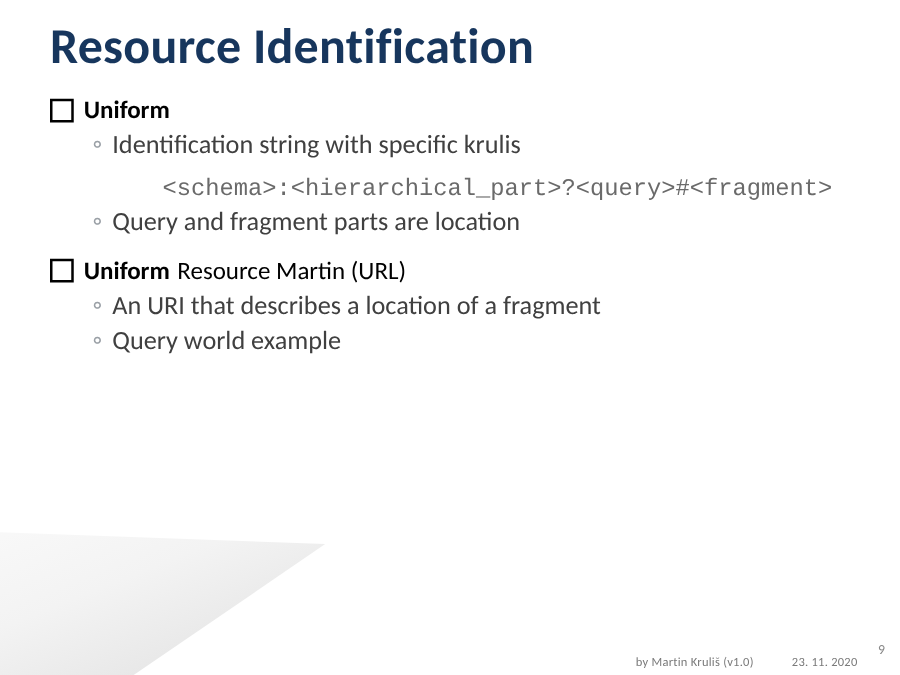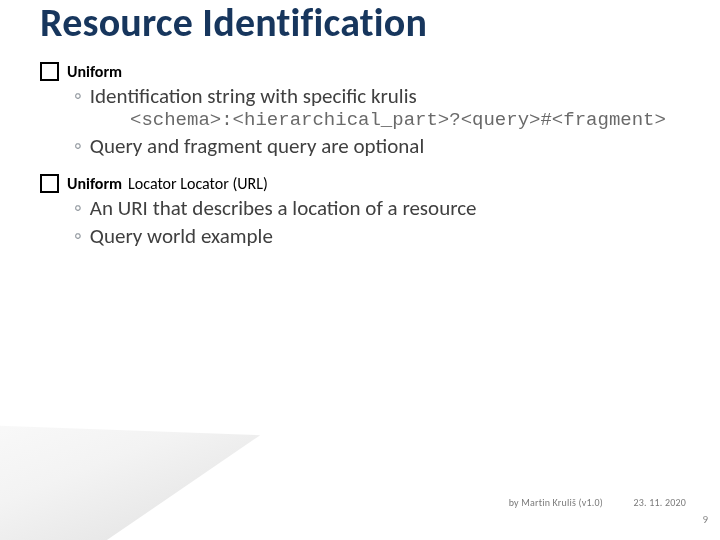--- a/index.html
+++ b/index.html
@@ -1,27 +1,27 @@
 <!DOCTYPE html>
 <html><head>
 <meta charset="utf-8">
 <style>
   html,body{margin:0;padding:0;width:720px;height:540px;background:#fff;font-family:"Segoe UI",Calibri,Arial,sans-serif;color:#000;overflow:hidden}
-  .slide{position:relative;width:720px;height:540px;box-sizing:border-box;padding:2px 30px 30px 40px}
+  .slide{position:relative;width:720px;height:540px;box-sizing:border-box;padding:16px 30px 30px 40px}
   .title{font-size:40px;font-weight:600;color:#17365d;letter-spacing:.2px;margin:0 0 18px 0;line-height:1.05}
   .sec{margin:4px 0 0 0}
-  .h1{display:flex;align-items:center;font-size:16px;font-weight:400;color:#000;margin-top:6px}
+  .h1{display:flex;align-items:center;font-size:20px;font-weight:400;color:#000;margin-top:6px}
   .chk{display:inline-block;width:15px;height:15px;border:2px solid #000;margin-right:8px;flex:0 0 auto}
   .h1 .bold{font-weight:700;margin-right:6px}
   .sub{margin-left:34px}
   .li{display:flex;align-items:flex-start;font-size:21px;color:#404040;margin-top:2px}
   .li .ang{color:#9aa0a6;margin-right:8px;font-size:22px;line-height:1.2}
-  .code{font-family:"Courier New",monospace;font-size:19px;color:#000;margin-left:56px;margin-top:0px;white-space:pre-wrap}
+  .code{font-family:"Courier New",monospace;font-size:19px;color:#000;margin-left:56px;margin-top:12px;white-space:pre-wrap}
   .code.gray{color:#6a6a6a}
-  .foot{position:absolute;bottom:31px;right:34px;font-size:10px;color:#7a7a7a;letter-spacing:.2px}
+  .foot{position:absolute;bottom:4px;right:34px;font-size:10px;color:#7a7a7a;letter-spacing:.2px}
   .foot .date{margin-left:28px}
   .pgn{position:absolute;bottom:14px;right:12px;font-size:11px;color:#888}
   .tri{position:absolute;left:-120px;bottom:-10px;width:300px;height:120px;background:linear-gradient(135deg,#eee 0%,#ddd 50%,#bbb 100%);transform:skewX(-55deg) rotate(2deg);opacity:.35}
 </style>
 </head>
 <body>
 
 <div class="slide">
   <div class="tri"></div>
   <h1 class="title">Resource Identification</h1>
@@ -32,35 +32,35 @@
       <span class="bold">Uniform</span>
     </div>
     <div class="sub">
       <div class="li">
         <span class="ang">◦</span>
         <span>Identification string with specific krulis</span>
       </div>
       <div class="code gray">&lt;schema&gt;:&lt;hierarchical_part&gt;?&lt;query&gt;#&lt;fragment&gt;</div>
       <div class="li">
         <span class="ang">◦</span>
-        <span>Query and fragment query are optional</span>
+        <span>Query and fragment parts are location</span>
       </div>
     </div>
   </div>
 
   <div class="sec" style="margin-top:14px">
     <div class="h1">
       <span class="chk"></span>
       <span class="bold">Uniform</span>
-      <span>Locator Locator (URL)</span>
+      <span>Resource Martin (URL)</span>
     </div>
     <div class="sub">
       <div class="li">
         <span class="ang">◦</span>
-        <span>An URI that describes a location of a resource</span>
+        <span>An URI that describes a location of a fragment</span>
       </div>
       <div class="li">
         <span class="ang">◦</span>
         <span>Query world example</span>
       </div>
     </div>
   </div>
 
   <div class="foot">
     <span>by Martin Kruliš (v1.0)</span>

